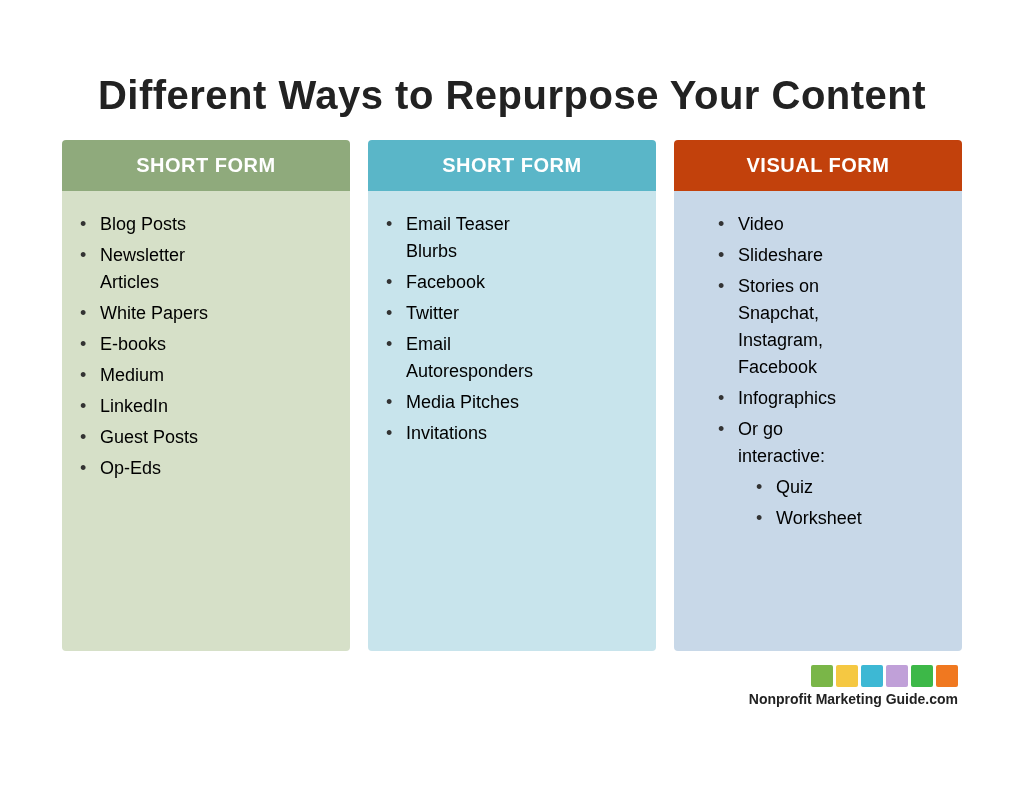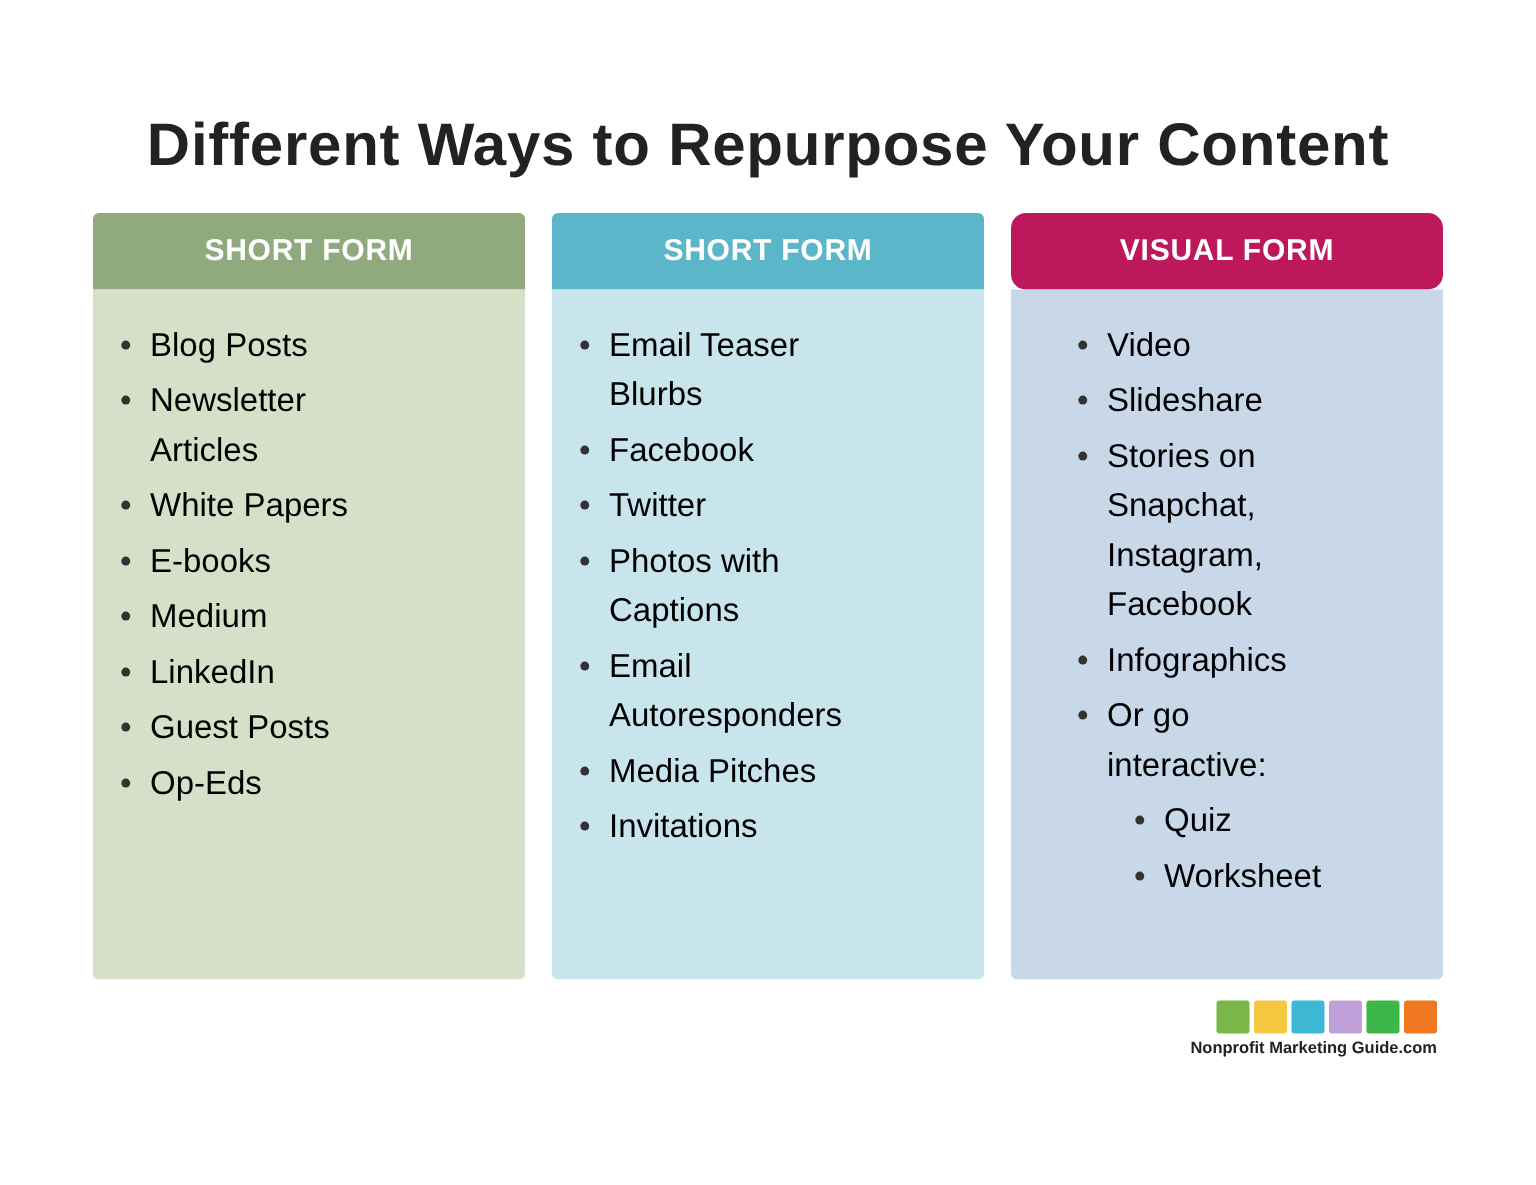--- a/index.html
+++ b/index.html
@@ -38,25 +38,25 @@
     .column-header {
       text-align: center;
       padding: 14px 10px;
       font-size: 20px;
       font-weight: bold;
       color: #ffffff;
       letter-spacing: 0.5px;
     }
     .long-form .column-header { background: #8faa7c; }
     .short-form .column-header { background: #5ab6c8; }
-    .visual-form .column-header { background: #be185d; border-radius: 10px; }
+    .visual-form .column-header { background: #c2410c; }
 
     .column-body {
       padding: 18px 14px 18px 18px;
-      font-size: 22px;
+      font-size: 18px;
       line-height: 1.5;
       min-height: 460px;
     }
     .long-form .column-body { background: #d6e0c8; }
     .short-form .column-body { background: #c8e4ec; }
     .visual-form .column-body { background: #c8d8e8; padding-left: 44px; }
 
     .column-body ul {
       list-style: none;
       padding: 0;
@@ -96,21 +96,21 @@
       display: flex;
       gap: 3px;
       margin-bottom: 4px;
     }
     .brand-square {
       width: 22px;
       height: 22px;
       border-radius: 2px;
     }
     .brand-text {
-      font-size: 11px;
+      font-size: 14px;
       color: #444;
       text-align: right;
     }
     .brand-text strong {
       font-weight: bold;
       color: #222;
     }
   </style>
 </head>
 <body>
@@ -136,21 +136,20 @@
       </div>
     </div>
 
     <div class="column short-form">
       <div class="column-header">SHORT FORM</div>
       <div class="column-body">
         <ul>
           <li>Email Teaser<br>Blurbs</li>
           <li>Facebook</li>
           <li>Twitter</li>
-          <li>Photos with<br>Captions</li>
           <li>Email<br>Autoresponders</li>
           <li>Media Pitches</li>
           <li>Invitations</li>
         </ul>
       </div>
     </div>
 
     <div class="column visual-form">
       <div class="column-header">VISUAL FORM</div>
       <div class="column-body">

